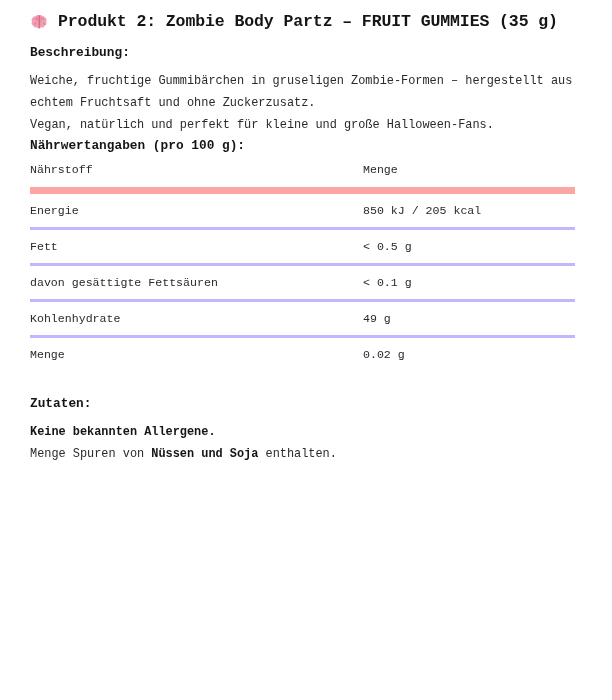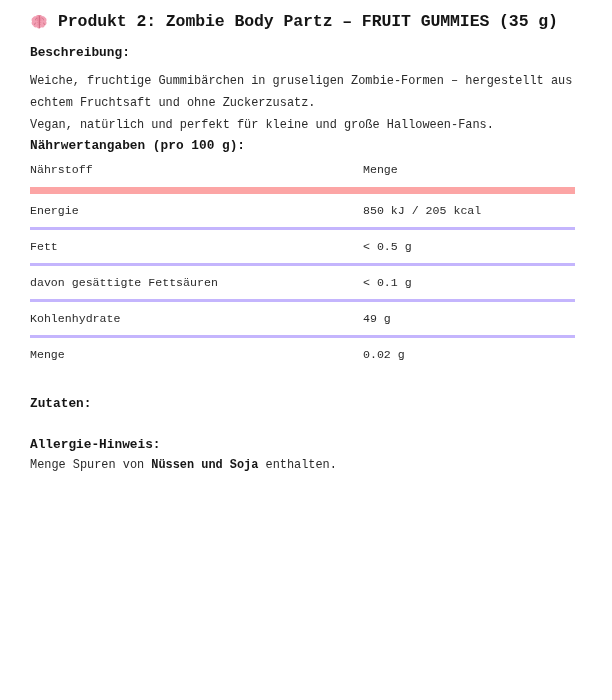--- a/index.html
+++ b/index.html
@@ -168,20 +168,22 @@
         <tr>
           <td>Menge</td>
           <td>0.02 g</td>
         </tr>
       </tbody>
   </table>
 
   <h2 class="section-heading sec-zutaten">Zutaten:</h2>
 
 
-  <h2 class="section-heading sec-allergie">Allergie-Hinweis:</h2>
 
+  <p class="body-text body-block">
+    <b>Keine bekannten Allergene.</b>
+  </p>
 
   <p class="body-text">
     <span>Menge Spuren von </span><b>Nüssen und Soja</b><span> enthalten.</span>
   </p>
 
 </div>
 
 </body></html>

